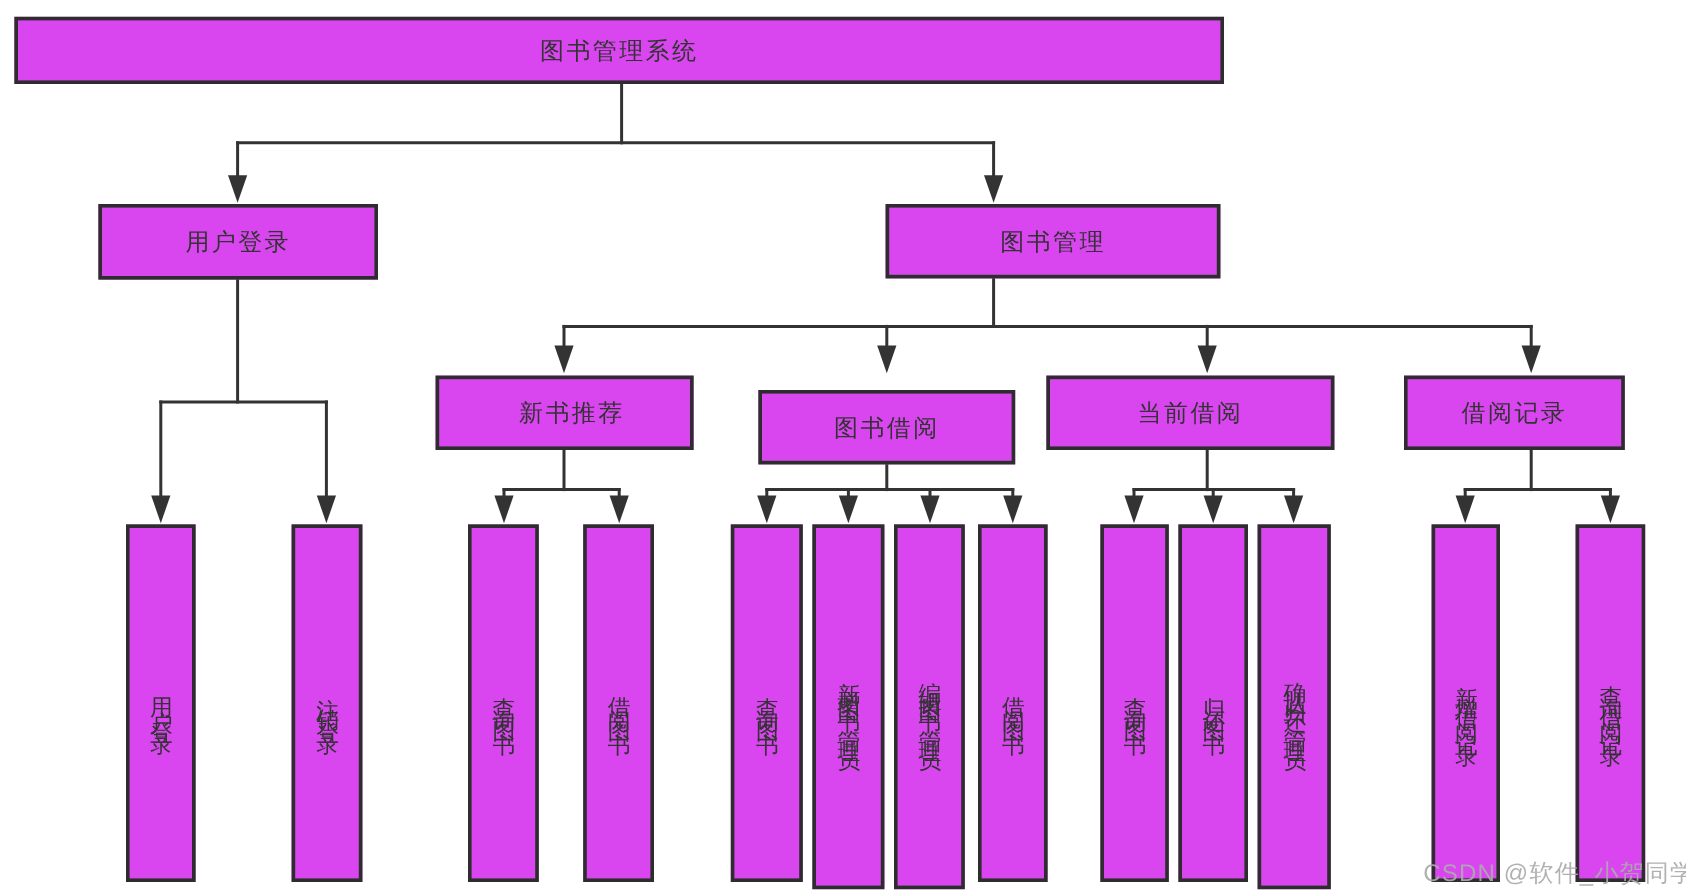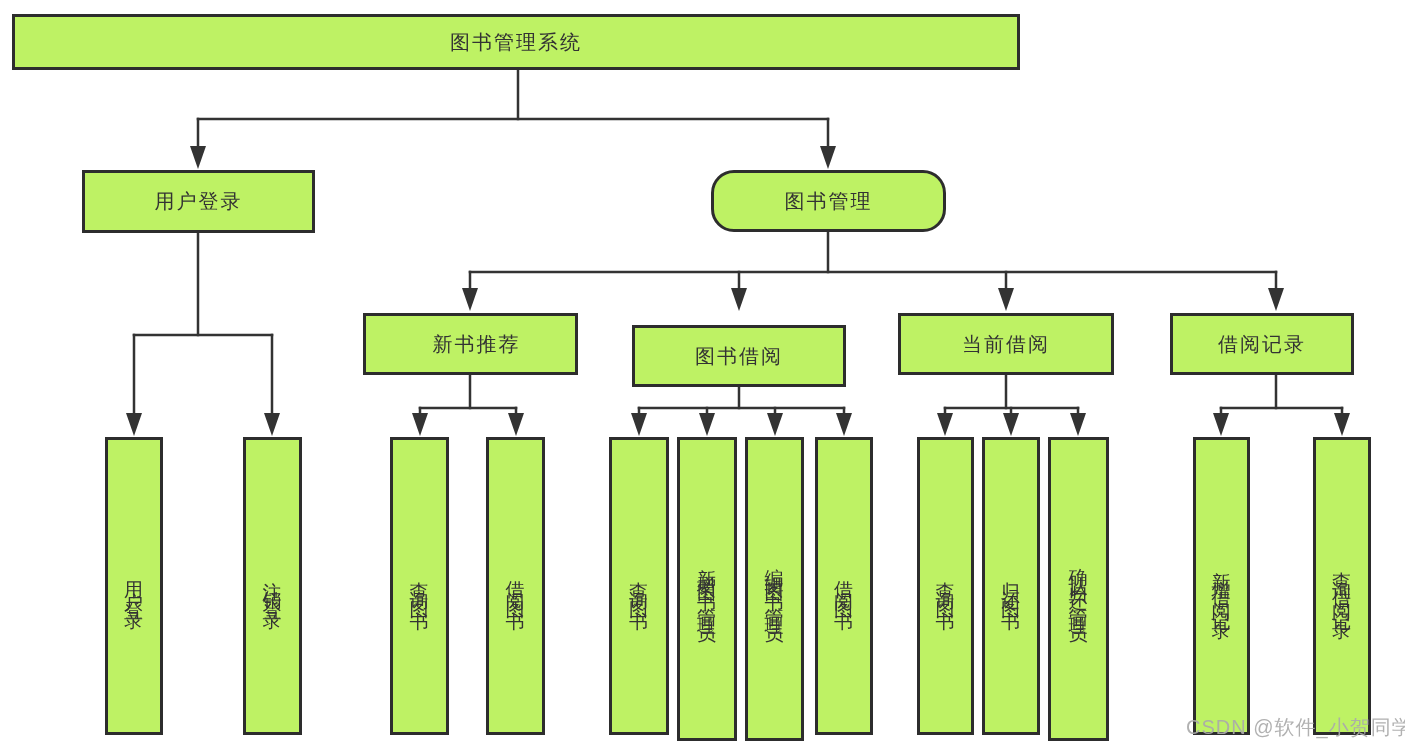--- a/index.html
+++ b/index.html
@@ -12,21 +12,21 @@
     overflow: hidden;
   }
   .connectors {
     position: absolute;
     left: 0; top: 0;
     width: 1405px; height: 747px;
   }
   .node {
     position: absolute;
     box-sizing: border-box;
-    background: #bef264;
+    background: #d946ef;
     border: 3px solid #2d2d2d;
     color: #333333;
     display: flex;
     align-items: center;
     justify-content: center;
   }
   .hbox {
     font-size: 20px;
     letter-spacing: 2px;
     white-space: nowrap;
@@ -122,25 +122,25 @@
       <polygon points="1003,413 1019,413 1011,436"></polygon>
       <polygon points="1070,413 1086,413 1078,436"></polygon>
       <polygon points="1213,413 1229,413 1221,436"></polygon>
       <polygon points="1334,413 1350,413 1342,436"></polygon>
     </g>
   </svg>
 
   <div class="node hbox root-title" style="left:12px; top:14px; width:1008px; height:56px;">图书管理系统</div>
 
   <div class="node hbox" style="left:82px; top:170px; width:233px; height:63px;">用户登录</div>
-  <div class="node hbox" style="left:711px; top:170px; width:235px; height:62px;border-radius:23px;">图书管理</div>
+  <div class="node hbox" style="left:738px; top:170px; width:279px; height:62px;">图书管理</div>
 
   <div class="node hbox" style="left:363px; top:313px; width:215px; height:62px;padding-left:12px;">新书推荐</div>
   <div class="node hbox" style="left:632px; top:313px; width:214px; height:62px;margin-top:12px;">图书借阅</div>
-  <div class="node hbox" style="left:898px; top:313px; width:216px; height:62px;">当前借阅</div>
+  <div class="node hbox" style="left:872px; top:313px; width:240px; height:62px;">当前借阅</div>
   <div class="node hbox" style="left:1170px; top:313px; width:184px; height:62px;">借阅记录</div>
 
   <div class="node vbox" style="left:105px; top:437px; width:58px; height:298px;">用户登录</div>
   <div class="node vbox" style="left:243px; top:437px; width:59px; height:298px;">注销登录</div>
 
   <div class="node vbox" style="left:390px; top:437px; width:59px; height:298px;">查询图书</div>
   <div class="node vbox" style="left:486px; top:437px; width:59px; height:298px;">借阅图书</div>
 
   <div class="node vbox" style="left:609px; top:437px; width:60px; height:298px;">查询图书</div>
   <div class="node vbox" style="left:677px; top:437px; width:60px; height:304px; letter-spacing:8px;">新增图书（管理员）</div>

